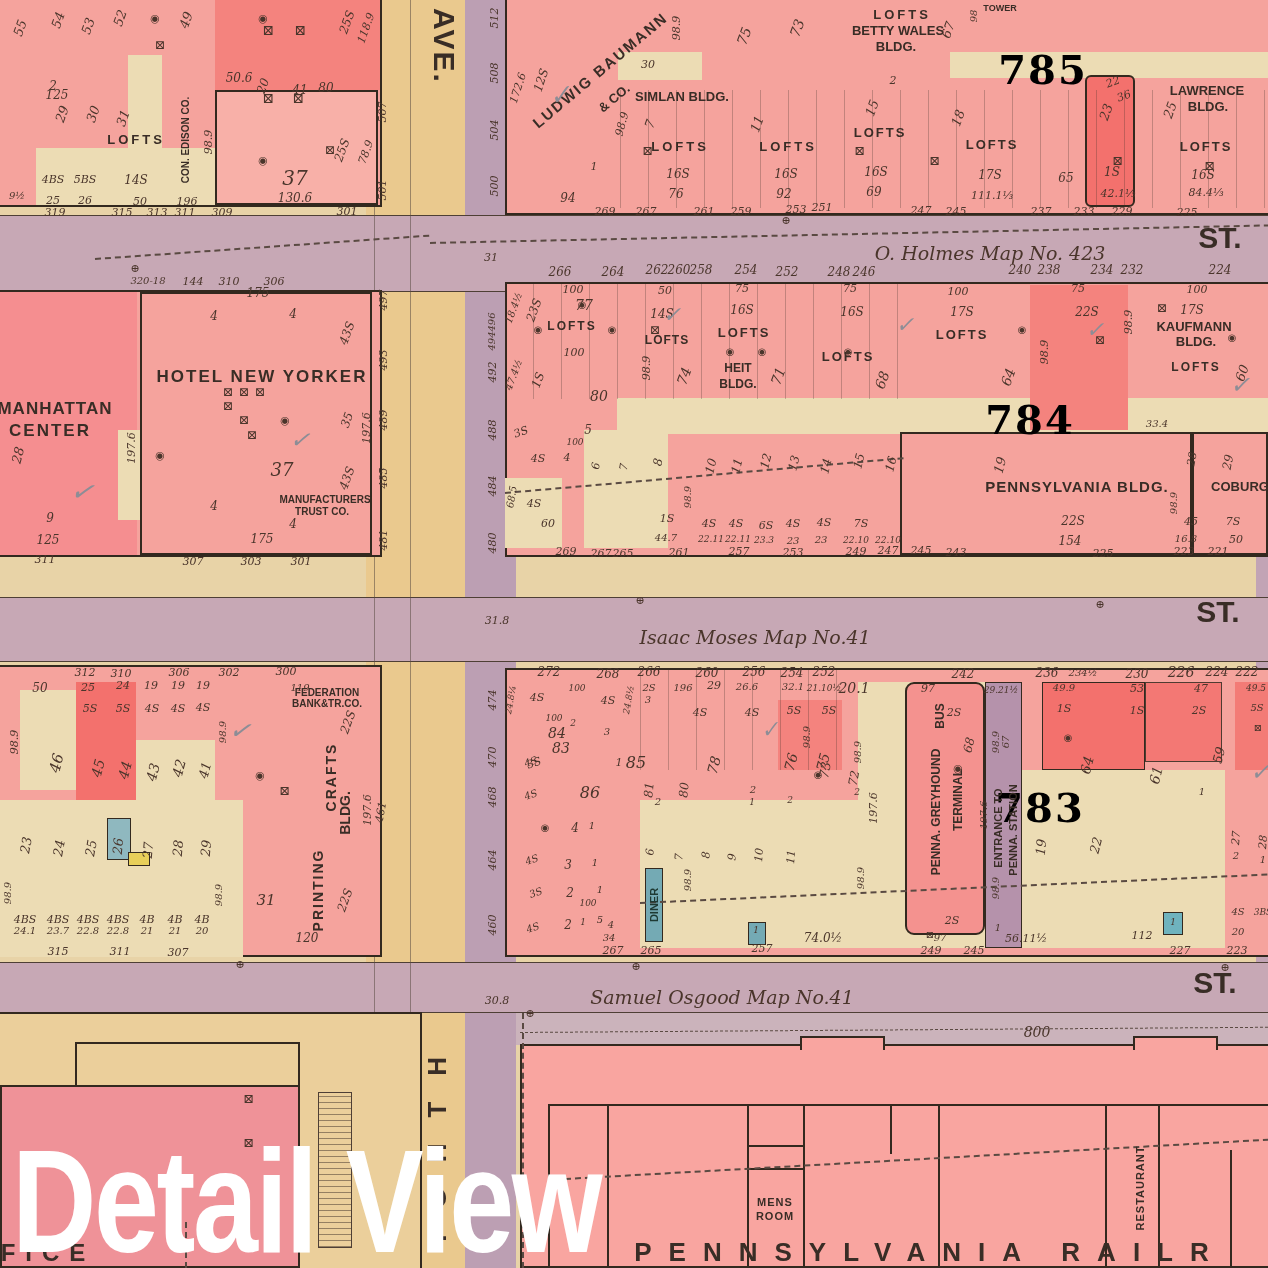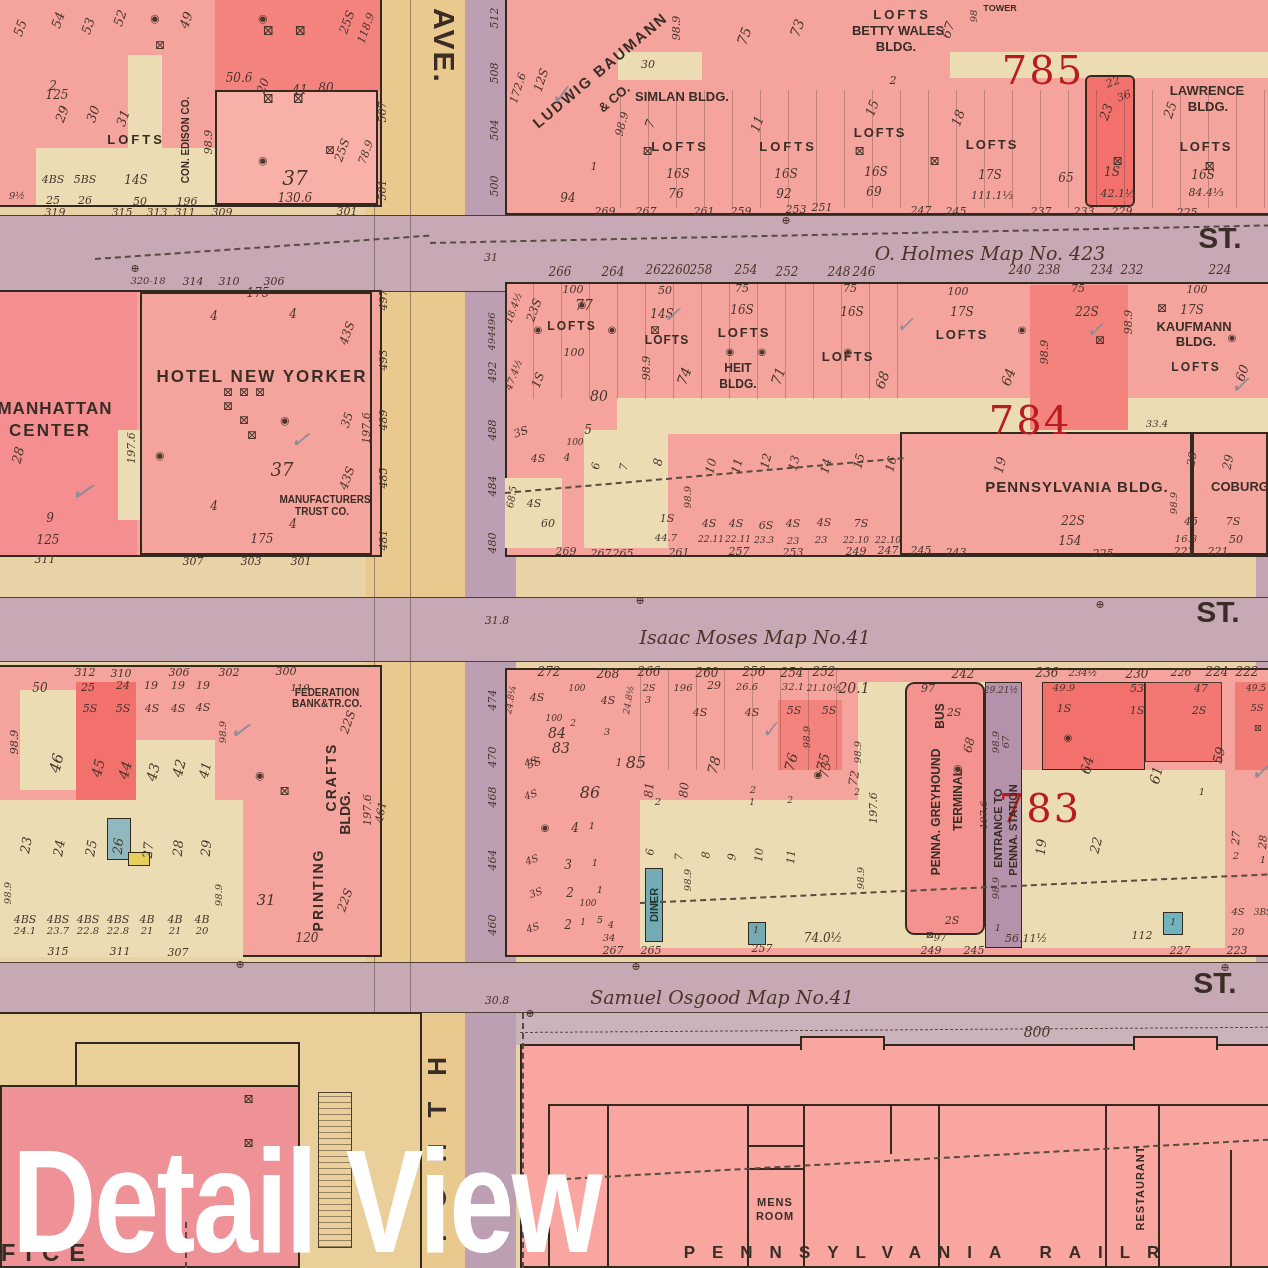--- a/index.html
+++ b/index.html
@@ -21,21 +21,21 @@
   .red{background:#f3716d;}
   .outline{border:2px solid #33291f;background:transparent;z-index:14;}
   .thin{background:#33291f;z-index:14;}
   .lots{z-index:13;background:repeating-linear-gradient(90deg,rgba(62,48,40,.28) 0 1px,transparent 1px 28px);}
   .dash{position:absolute;border-top:2px dashed #5a4a42;transform-origin:left center;z-index:30;}
   .vdash{position:absolute;border-left:2px dashed #5a4a42;z-index:30;}
   
   .lbl{position:absolute;white-space:nowrap;line-height:1;color:#4a352b;
        font-family:"DejaVu Serif",serif;font-style:italic;z-index:40;}
   .lbl.b{font-family:"Liberation Sans",sans-serif;font-style:normal;font-weight:700;color:#392d26;}
-  .lbl.sf{font-style:normal;font-weight:400;letter-spacing:2px;color:#b91c1c;}
+  .lbl.sf{font-style:normal;font-weight:700;letter-spacing:2px;color:#000000;}
   .overlay{position:absolute;left:12px;top:1118px;color:#ffffff;z-index:90;
            font-family:"Liberation Sans",sans-serif;font-weight:700;font-size:146px;
            letter-spacing:-3px;transform:scaleX(.8);transform-origin:left top;white-space:nowrap;}
 </style>
 </head>
 <body>
 
 <div id="stage">
 
   <div class="abs band-tan" style="left:366px;top:0;width:99px;height:1268px;"></div>
@@ -179,21 +179,21 @@
     <div class="lbl" style="left: 608px; top: 674px; font-size: 12px; transform: translate(-50%, -50%) rotate(0deg);">268</div>
     <div class="lbl" style="left: 649px; top: 672px; font-size: 12px; transform: translate(-50%, -50%) rotate(0deg);">266</div>
     <div class="lbl" style="left: 707px; top: 673px; font-size: 12px; transform: translate(-50%, -50%) rotate(0deg);">260</div>
     <div class="lbl" style="left: 754px; top: 672px; font-size: 12px; transform: translate(-50%, -50%) rotate(0deg);">256</div>
     <div class="lbl" style="left: 792px; top: 673px; font-size: 12px; transform: translate(-50%, -50%) rotate(0deg);">254</div>
     <div class="lbl" style="left: 824px; top: 672px; font-size: 12px; transform: translate(-50%, -50%) rotate(0deg);">252</div>
     <div class="lbl" style="left: 963px; top: 674px; font-size: 12px; transform: translate(-50%, -50%) rotate(0deg);">242</div>
     <div class="lbl" style="left: 1047px; top: 673px; font-size: 12px; transform: translate(-50%, -50%) rotate(0deg);">236</div>
     <div class="lbl" style="left: 1083px; top: 673px; font-size: 10px; transform: translate(-50%, -50%) rotate(0deg);">234½</div>
     <div class="lbl" style="left: 1137px; top: 674px; font-size: 12px; transform: translate(-50%, -50%) rotate(0deg);">230</div>
-    <div class="lbl" style="left: 1181px; top: 672px; font-size: 11px; transform: translate(-50%, -50%) rotate(0deg);">226</div>
+    <div class="lbl" style="left: 1181px; top: 672px; font-size: 14px; transform: translate(-50%, -50%) rotate(0deg);">226</div>
     <div class="lbl" style="left: 1217px; top: 672px; font-size: 12px; transform: translate(-50%, -50%) rotate(0deg);">224</div>
     <div class="lbl" style="left: 1247px; top: 672px; font-size: 12px; transform: translate(-50%, -50%) rotate(0deg);">222</div>
     <div class="lbl" style="left: 722px; top: 997px; font-size: 19px; transform: translate(-50%, -50%) rotate(0deg);">Samuel Osgood Map No.41</div>
     <div class="lbl b" style="left: 1215px; top: 983px; font-size: 30px; transform: translate(-50%, -50%) rotate(0deg);">ST.</div>
     <div class="lbl" style="left: 497px; top: 1000px; font-size: 11px; transform: translate(-50%, -50%) rotate(0deg);">30.8</div>
     <div class="lbl" style="left: 20px; top: 28px; font-size: 13px; transform: translate(-50%, -50%) rotate(-70deg);">55</div>
     <div class="lbl" style="left: 58px; top: 20px; font-size: 13px; transform: translate(-50%, -50%) rotate(-70deg);">54</div>
     <div class="lbl" style="left: 88px; top: 26px; font-size: 13px; transform: translate(-50%, -50%) rotate(-70deg);">53</div>
     <div class="lbl" style="left: 120px; top: 18px; font-size: 13px; transform: translate(-50%, -50%) rotate(-70deg);">52</div>
     <div class="lbl" style="left: 186px; top: 20px; font-size: 13px; transform: translate(-50%, -50%) rotate(-70deg);">49</div>
@@ -289,21 +289,21 @@
     <div class="lbl" style="left: 1122px; top: 211px; font-size: 11px; transform: translate(-50%, -50%) rotate(0deg);">229</div>
     <div class="lbl" style="left: 1187px; top: 212px; font-size: 11px; transform: translate(-50%, -50%) rotate(0deg);">225</div>
     <div class="lbl" style="left: 57px; top: 95px; font-size: 12px; transform: translate(-50%, -50%) rotate(0deg);">125</div>
     <div class="lbl b" style="left: 55px; top: 408px; font-size: 17px; transform: translate(-50%, -50%) rotate(0deg); letter-spacing: 1px;">MANHATTAN</div>
     <div class="lbl b" style="left: 50px; top: 430px; font-size: 17px; transform: translate(-50%, -50%) rotate(0deg); letter-spacing: 2px;">CENTER</div>
     <div class="lbl" style="left: 18px; top: 455px; font-size: 13px; transform: translate(-50%, -50%) rotate(-75deg);">28</div>
     <div class="lbl" style="left: 50px; top: 518px; font-size: 12px; transform: translate(-50%, -50%) rotate(0deg);">9</div>
     <div class="lbl" style="left: 48px; top: 540px; font-size: 12px; transform: translate(-50%, -50%) rotate(0deg);">125</div>
     <div class="lbl" style="left: 45px; top: 559px; font-size: 11px; transform: translate(-50%, -50%) rotate(0deg);">311</div>
     <div class="lbl" style="left: 148px; top: 281px; font-size: 10px; transform: translate(-50%, -50%) rotate(0deg);">320-18</div>
-    <div class="lbl" style="left: 193px; top: 281px; font-size: 11px; transform: translate(-50%, -50%) rotate(0deg);">314</div>
+    <div class="lbl" style="left: 193px; top: 281px; font-size: 11px; transform: translate(-50%, -50%) rotate(0deg);">144</div>
     <div class="lbl" style="left: 229px; top: 281px; font-size: 11px; transform: translate(-50%, -50%) rotate(0deg);">310</div>
     <div class="lbl" style="left: 274px; top: 281px; font-size: 11px; transform: translate(-50%, -50%) rotate(0deg);">306</div>
     <div class="lbl" style="left: 258px; top: 293px; font-size: 12px; transform: translate(-50%, -50%) rotate(0deg);">175</div>
     <div class="lbl" style="left: 214px; top: 316px; font-size: 12px; transform: translate(-50%, -50%) rotate(0deg);">4</div>
     <div class="lbl" style="left: 293px; top: 314px; font-size: 12px; transform: translate(-50%, -50%) rotate(0deg);">4</div>
     <div class="lbl" style="left: 347px; top: 333px; font-size: 12px; transform: translate(-50%, -50%) rotate(-70deg);">43S</div>
     <div class="lbl b" style="left: 262px; top: 376px; font-size: 17px; transform: translate(-50%, -50%) rotate(0deg); letter-spacing: 2px;">HOTEL NEW YORKER</div>
     <div class="lbl" style="left: 347px; top: 420px; font-size: 12px; transform: translate(-50%, -50%) rotate(-70deg);">35</div>
     <div class="lbl" style="left: 366px; top: 428px; font-size: 11px; transform: translate(-50%, -50%) rotate(-90deg);">197.6</div>
     <div class="lbl" style="left: 131px; top: 448px; font-size: 11px; transform: translate(-50%, -50%) rotate(-90deg);">197.6</div>
@@ -593,21 +593,21 @@
     <div class="lbl" style="left: 1173px; top: 922px; font-size: 9px; transform: translate(-50%, -50%) rotate(0deg);">1</div>
     <div class="lbl" style="left: 1180px; top: 950px; font-size: 11px; transform: translate(-50%, -50%) rotate(0deg);">227</div>
     <div class="lbl" style="left: 1237px; top: 950px; font-size: 11px; transform: translate(-50%, -50%) rotate(0deg);">223</div>
     <div class="lbl" style="left: 931px; top: 950px; font-size: 11px; transform: translate(-50%, -50%) rotate(0deg);">249</div>
     <div class="lbl" style="left: 974px; top: 950px; font-size: 11px; transform: translate(-50%, -50%) rotate(0deg);">245</div>
     <div class="lbl b" style="left: 48px; top: 1253px; font-size: 24px; transform: translate(-50%, -50%) rotate(0deg); letter-spacing: 10px;">FICE</div>
     <div class="lbl" style="left: 1037px; top: 1032px; font-size: 14px; transform: translate(-50%, -50%) rotate(0deg);">800</div>
     <div class="lbl b" style="left: 775px; top: 1202px; font-size: 11px; transform: translate(-50%, -50%) rotate(0deg); letter-spacing: 1px; text-align: right;">MENS</div>
     <div class="lbl b" style="left: 775px; top: 1216px; font-size: 11px; transform: translate(-50%, -50%) rotate(0deg); letter-spacing: 1px;">ROOM</div>
     <div class="lbl b" style="left: 1140px; top: 1188px; font-size: 11px; transform: translate(-50%, -50%) rotate(-90deg); letter-spacing: 1px;">RESTAURANT</div>
-    <div class="lbl b" style="left: 930px; top: 1252px; font-size: 17px; transform: translate(-50%, -50%) rotate(0deg); letter-spacing: 17px;">PENNSYLVANIA  RAILR</div>
+    <div class="lbl b" style="left: 930px; top: 1252px; font-size: 26px; transform: translate(-50%, -50%) rotate(0deg); letter-spacing: 17px;">PENNSYLVANIA  RAILR</div>
     <div class="lbl" style="left: 268px; top: 30px; font-size: 14px; transform: translate(-50%, -50%) rotate(0deg);">⊠</div>
     <div class="lbl" style="left: 300px; top: 30px; font-size: 14px; transform: translate(-50%, -50%) rotate(0deg);">⊠</div>
     <div class="lbl" style="left: 268px; top: 98px; font-size: 14px; transform: translate(-50%, -50%) rotate(0deg);">⊠</div>
     <div class="lbl" style="left: 298px; top: 98px; font-size: 14px; transform: translate(-50%, -50%) rotate(0deg);">⊠</div>
     <div class="lbl" style="left: 330px; top: 150px; font-size: 12px; transform: translate(-50%, -50%) rotate(0deg);">⊠</div>
     <div class="lbl" style="left: 160px; top: 45px; font-size: 12px; transform: translate(-50%, -50%) rotate(0deg);">⊠</div>
     <div class="lbl" style="left: 648px; top: 150px; font-size: 13px; transform: translate(-50%, -50%) rotate(0deg);">⊠</div>
     <div class="lbl" style="left: 860px; top: 150px; font-size: 13px; transform: translate(-50%, -50%) rotate(0deg);">⊠</div>
     <div class="lbl" style="left: 935px; top: 160px; font-size: 13px; transform: translate(-50%, -50%) rotate(0deg);">⊠</div>
     <div class="lbl" style="left: 1118px; top: 160px; font-size: 13px; transform: translate(-50%, -50%) rotate(0deg);">⊠</div>

